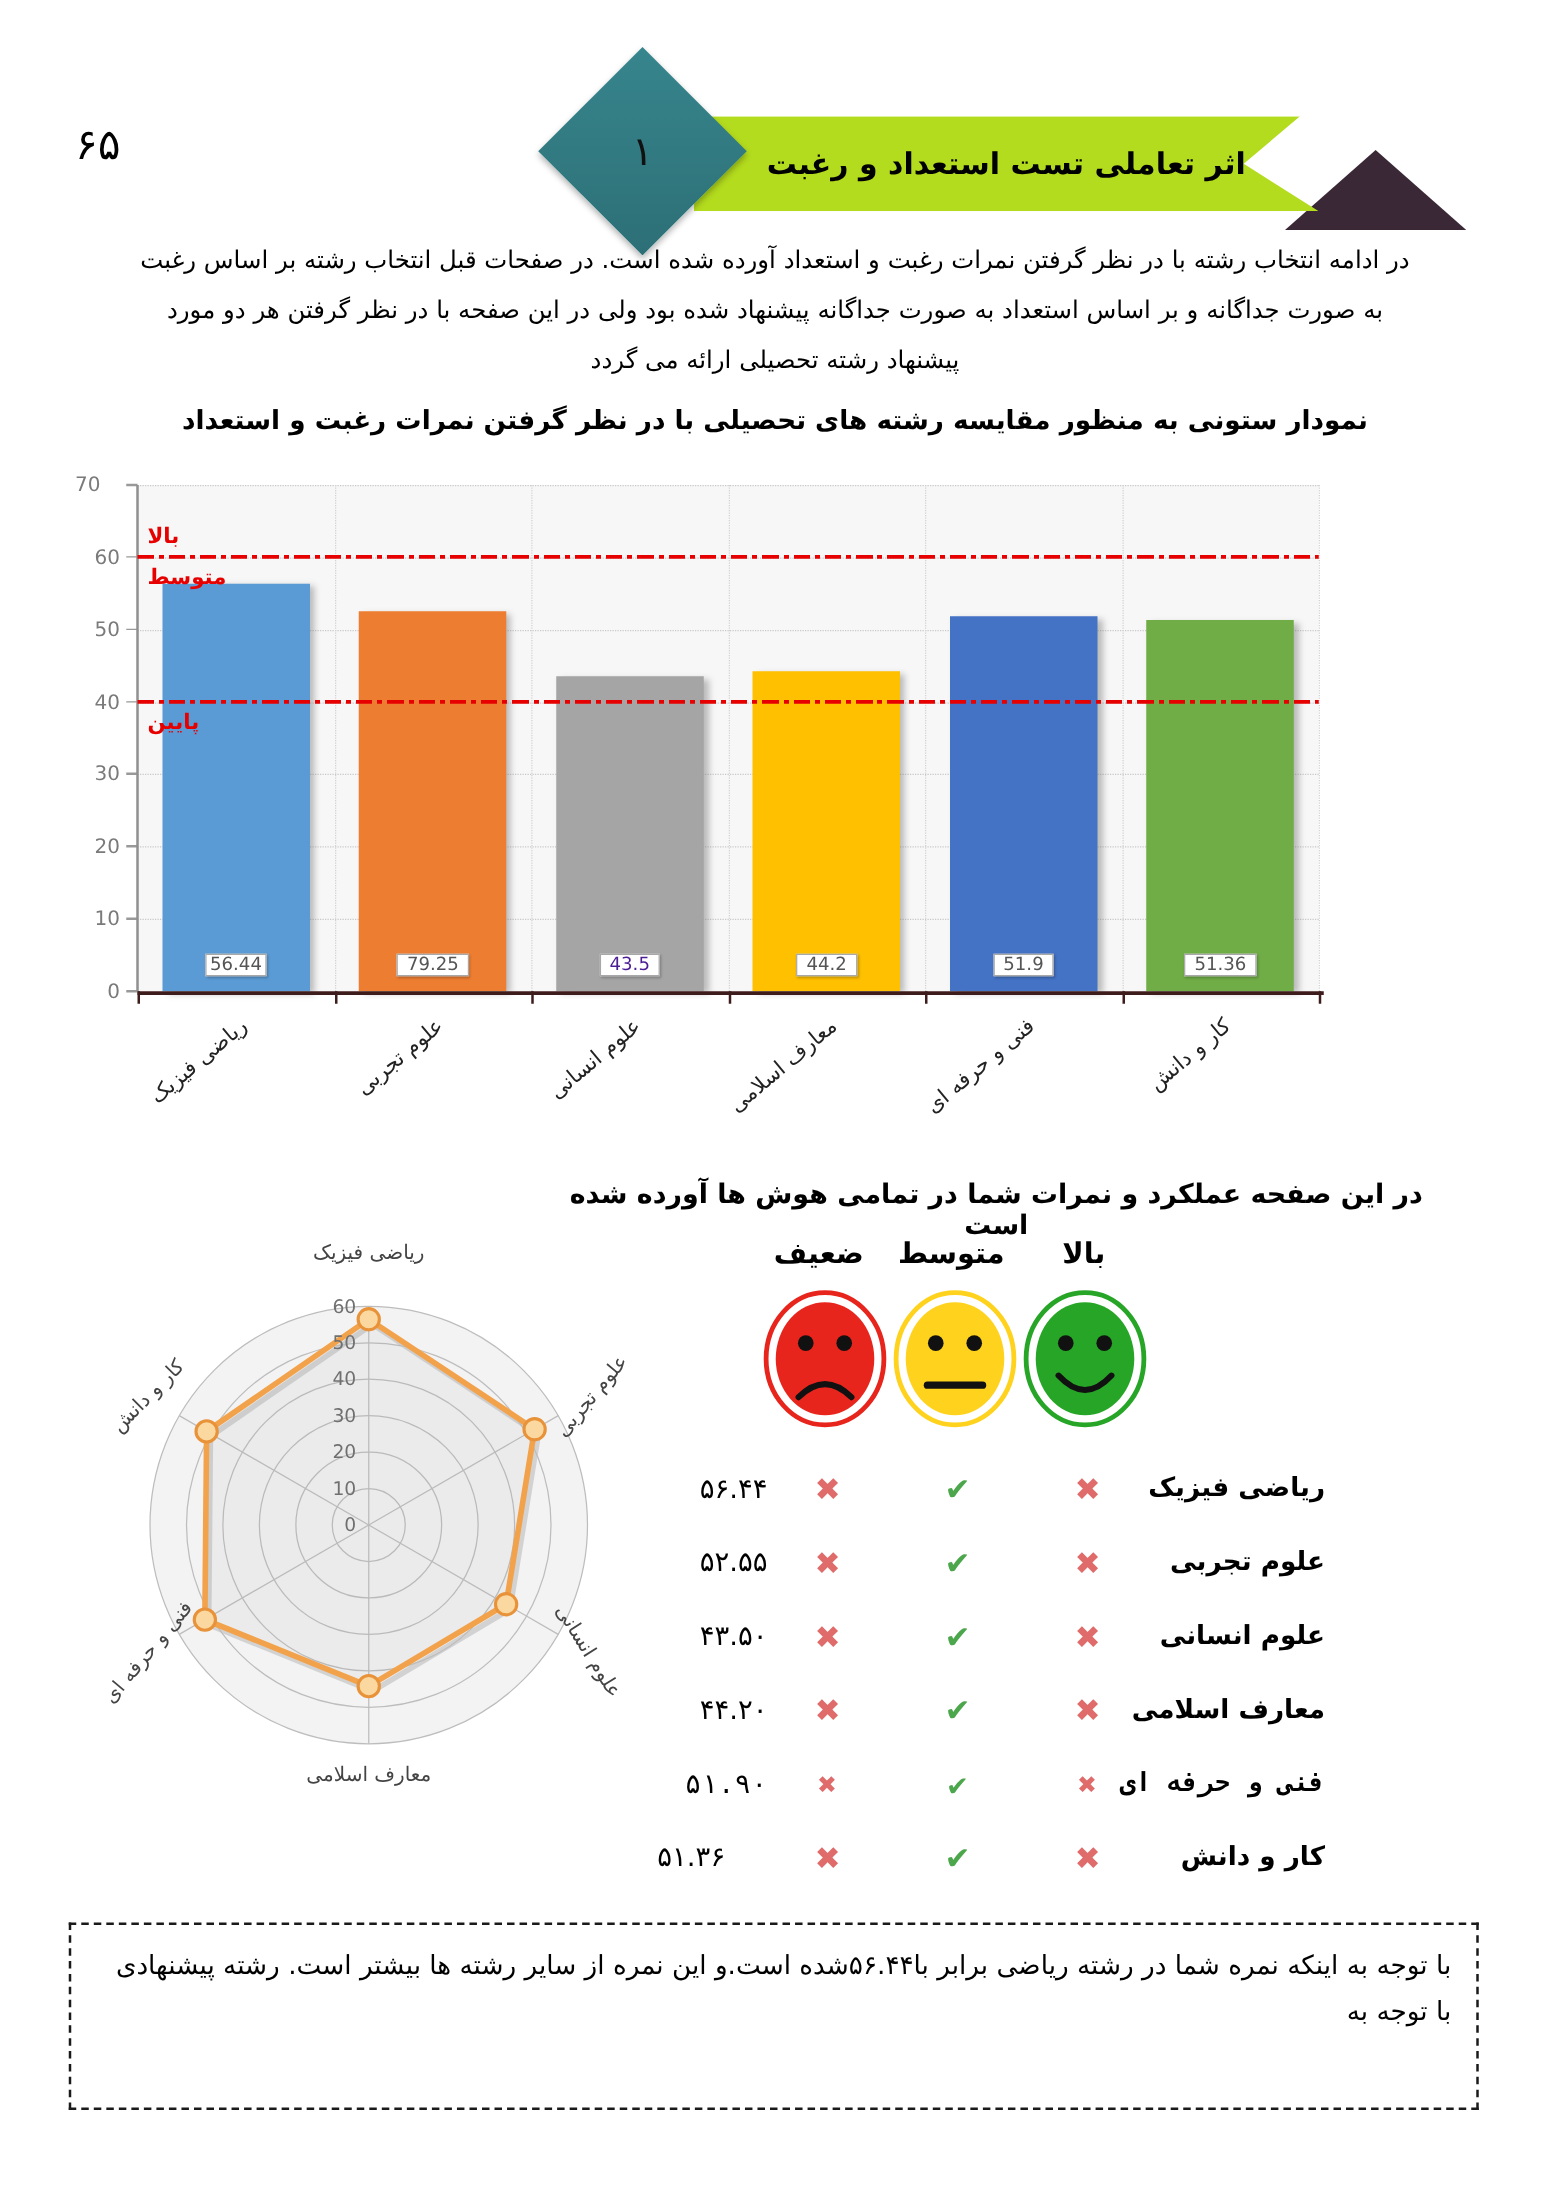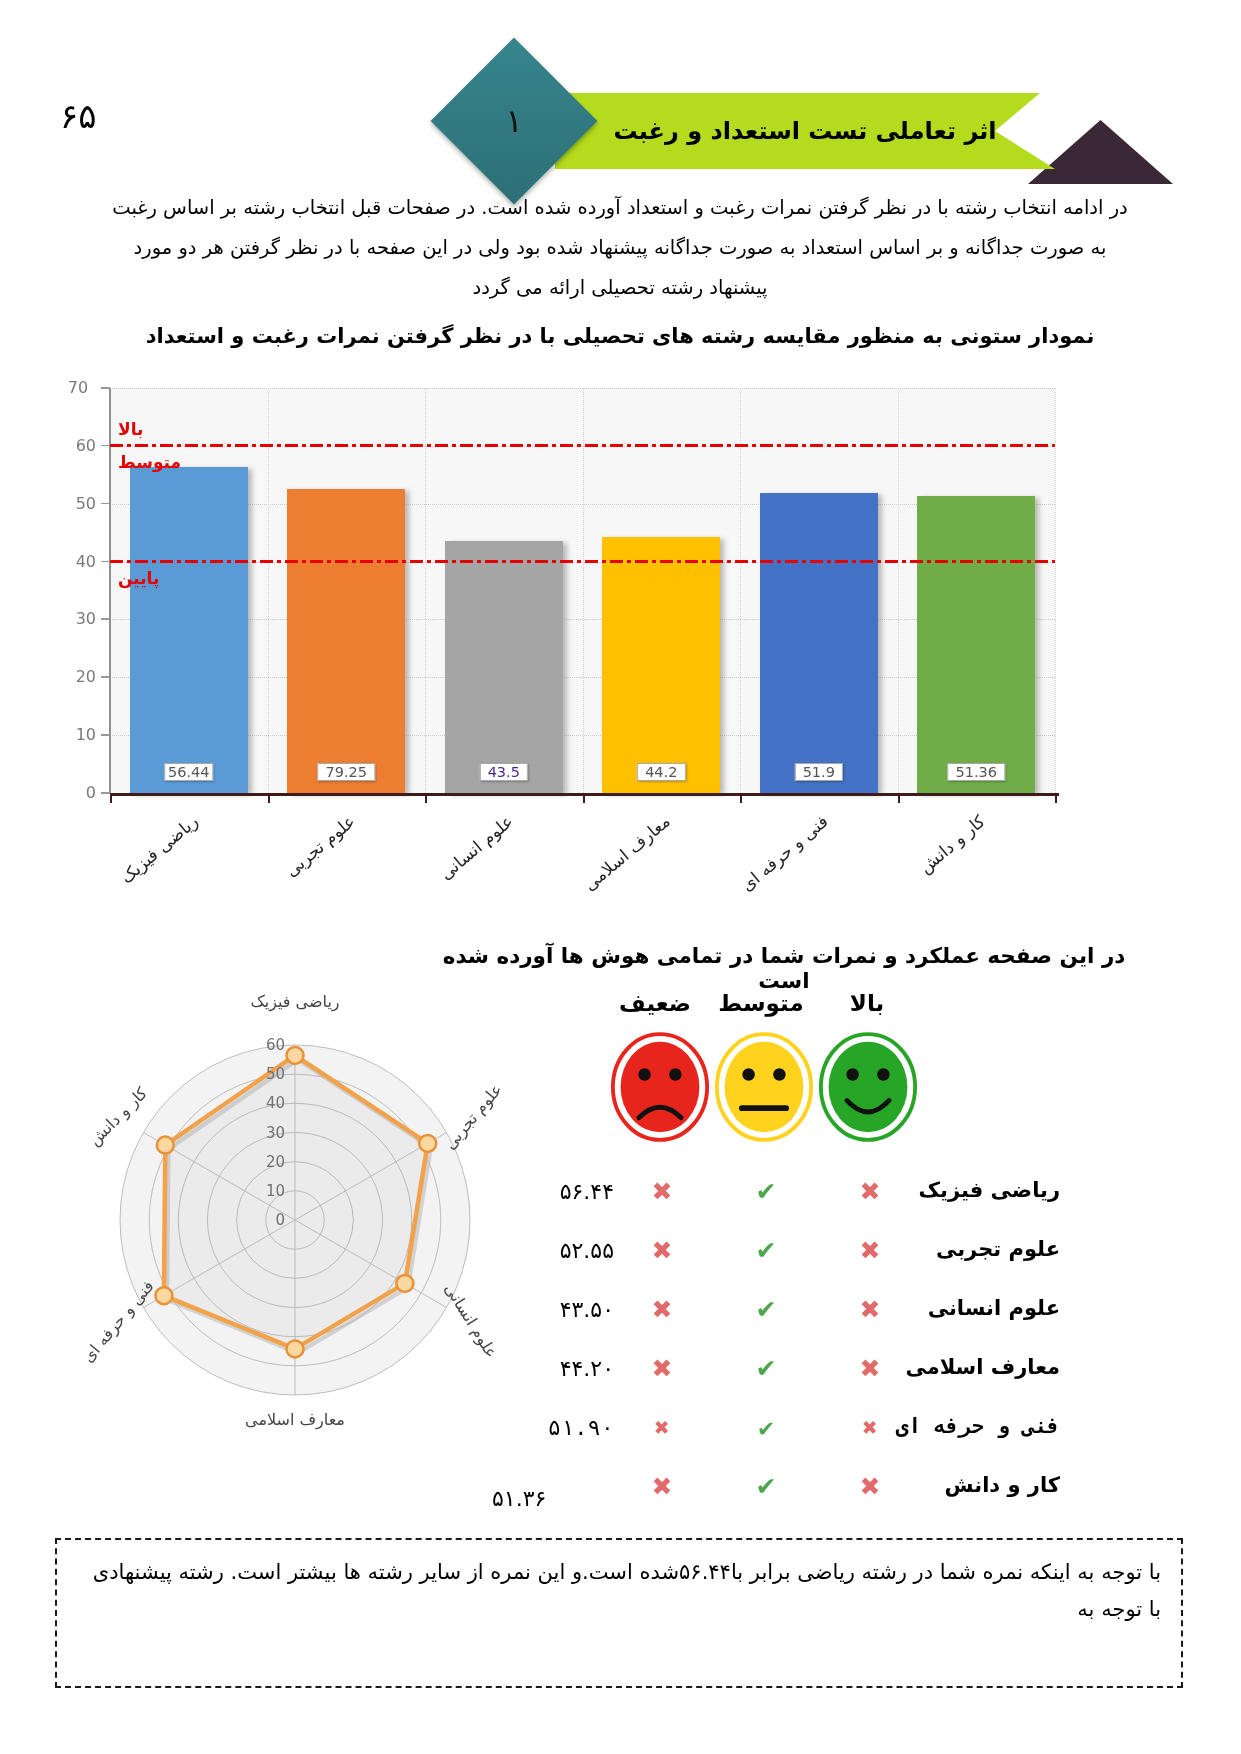--- a/index.html
+++ b/index.html
@@ -102,21 +102,21 @@
       <div style="position: absolute; left: 0px; top: 307.286px; width: 36px; text-align: right; font-size: 16px; color: rgb(122, 122, 122);">20</div>
       <div style="position: absolute; left: 41px; top: 316.286px; width: 9px; height: 1.5px; background: rgb(153, 153, 153);"></div>
       <div style="position: absolute; left: 0px; top: 249.429px; width: 36px; text-align: right; font-size: 16px; color: rgb(122, 122, 122);">30</div>
       <div style="position: absolute; left: 41px; top: 258.429px; width: 9px; height: 1.5px; background: rgb(153, 153, 153);"></div>
       <div style="position: absolute; left: 0px; top: 191.571px; width: 36px; text-align: right; font-size: 16px; color: rgb(122, 122, 122);">40</div>
       <div style="position: absolute; left: 41px; top: 200.571px; width: 9px; height: 1.5px; background: rgb(153, 153, 153);"></div>
       <div style="position: absolute; left: 0px; top: 133.714px; width: 36px; text-align: right; font-size: 16px; color: rgb(122, 122, 122);">50</div>
       <div style="position: absolute; left: 41px; top: 142.714px; width: 9px; height: 1.5px; background: rgb(153, 153, 153);"></div>
       <div style="position: absolute; left: 0px; top: 75.8571px; width: 36px; text-align: right; font-size: 16px; color: rgb(122, 122, 122);">60</div>
       <div style="position: absolute; left: 41px; top: 84.8571px; width: 9px; height: 1.5px; background: rgb(153, 153, 153);"></div>
-      <div style="position: absolute; left: 0px; top: 18px; width: 36px; text-align: center; font-size: 16px; color: rgb(122, 122, 122);">70</div>
+      <div style="position: absolute; left: 0px; top: 18px; width: 36px; text-align: left; font-size: 16px; color: rgb(122, 122, 122);">70</div>
       <div style="position: absolute; left: 41px; top: 27px; width: 9px; height: 1.5px; background: rgb(153, 153, 153);"></div>
       <div style="position: absolute; left: 49px; top: 28px; width: 1.5px; height: 405px; background: rgb(144, 144, 144);"></div>
       <div style="position: absolute; left: 69.8px; top: 106.5px; width: 118px; height: 326.5px; background: rgb(91, 155, 213); box-shadow: rgba(110, 110, 110, 0.45) 4px 2px 5px;"></div>
       <div style="position: absolute; left: 227.3px; top: 129px; width: 118px; height: 304px; background: rgb(237, 125, 49); box-shadow: rgba(110, 110, 110, 0.45) 4px 2px 5px;"></div>
       <div style="position: absolute; left: 384.8px; top: 181.3px; width: 118px; height: 251.7px; background: rgb(165, 165, 165); box-shadow: rgba(110, 110, 110, 0.45) 4px 2px 5px;"></div>
       <div style="position: absolute; left: 542.3px; top: 177.3px; width: 118px; height: 255.7px; background: rgb(255, 192, 0); box-shadow: rgba(110, 110, 110, 0.45) 4px 2px 5px;"></div>
       <div style="position: absolute; left: 699.8px; top: 132.7px; width: 118px; height: 300.3px; background: rgb(68, 114, 196); box-shadow: rgba(110, 110, 110, 0.45) 4px 2px 5px;"></div>
       <div style="position: absolute; left: 857.3px; top: 135.8px; width: 118px; height: 297.2px; background: rgb(112, 173, 71); box-shadow: rgba(110, 110, 110, 0.45) 4px 2px 5px;"></div>
       <div style="position: absolute; left: 50px; top: 83.8571px; width: 945px; height: 3.5px; background: repeating-linear-gradient(to right, rgb(230, 0, 0) 0px, rgb(230, 0, 0) 13px, transparent 13px, transparent 17px, rgb(230, 0, 0) 17px, rgb(230, 0, 0) 21px, transparent 21px, transparent 25px);"></div>
       <div style="position: absolute; left: 58px; top: 58.8571px; font-size: 17px; font-weight: bold; color: rgb(230, 0, 0); direction: rtl;">بالا</div>
@@ -138,21 +138,21 @@
       <div style="position: absolute; left: 837.5px; top: 433px; width: 2px; height: 10px; background: rgb(63, 28, 28);"></div>
       <div style="position: absolute; left: 995px; top: 433px; width: 2px; height: 10px; background: rgb(63, 28, 28);"></div>
       <div style="position: absolute; left: -41.3px; top: 451px; width: 170px; text-align: right; direction: rtl; font-size: 17px; color: rgb(34, 34, 34); transform: rotate(-40deg); transform-origin: 100% 0px;">ریاضی فیزیک</div>
       <div style="position: absolute; left: 116.3px; top: 451px; width: 170px; text-align: right; direction: rtl; font-size: 17px; color: rgb(34, 34, 34); transform: rotate(-40deg); transform-origin: 100% 0px;">علوم تجربی</div>
       <div style="position: absolute; left: 273.8px; top: 451px; width: 170px; text-align: right; direction: rtl; font-size: 17px; color: rgb(34, 34, 34); transform: rotate(-40deg); transform-origin: 100% 0px;">علوم انسانی</div>
       <div style="position: absolute; left: 431.3px; top: 451px; width: 170px; text-align: right; direction: rtl; font-size: 17px; color: rgb(34, 34, 34); transform: rotate(-40deg); transform-origin: 100% 0px;">معارف اسلامی</div>
       <div style="position: absolute; left: 588.8px; top: 451px; width: 170px; text-align: right; direction: rtl; font-size: 17px; color: rgb(34, 34, 34); transform: rotate(-40deg); transform-origin: 100% 0px;">فنی و حرفه ای</div>
       <div style="position: absolute; left: 746.3px; top: 451px; width: 170px; text-align: right; direction: rtl; font-size: 17px; color: rgb(34, 34, 34); transform: rotate(-40deg); transform-origin: 100% 0px;">کار و دانش</div>
     </div>
 
-  <div class="abs bold rtl center" style="left:434px; top:943px; width:700px; font-size:21.5px;">در این صفحه عملکرد و نمرات شما در تمامی هوش ها آورده شده است</div>
+  <div class="abs bold rtl center" style="left:447px; top:943px; width:700px; font-size:21.5px;">در این صفحه عملکرد و نمرات شما در تمامی هوش ها آورده شده است</div>
 
   <div class="abs legend-label" style="left:600px; top:990px; width:110px;">ضعیف</div>
   <div class="abs legend-label" style="left:706px; top:990px; width:110px;">متوسط</div>
   <div class="abs legend-label" style="left:812px; top:990px; width:110px;">بالا</div>
 
   <div class="face-wrap" style="left:610px; top:1030px;">
     <svg width="100" height="114" viewBox="0 0 104 116">
       <ellipse cx="52" cy="58" rx="49" ry="55" fill="none" stroke="#e8251d" stroke-width="4"></ellipse>
       <ellipse cx="52" cy="58" rx="41" ry="47" fill="#e8251d"></ellipse>
       <circle cx="36" cy="45" r="6.5" fill="#111"></circle>
@@ -247,21 +247,21 @@
         <div style="position: absolute; left: 862px; top: 11px; width: 198px; text-align: right; direction: rtl; font-size: 21px; font-weight: bold;">معارف اسلامی</div>
       </div>
       <div style="position: absolute; left: 0px; top: 236px; width: 1241px; height: 59px; font-family: Liberation Mono, monospace;">
         <div style="position: absolute; left: 492px; top: 12px; width: 122px; text-align: right; font-size: 22px; direction: rtl;">۵۱.۹۰</div>
         <div style="position: absolute; left: 642px; top: 10px; width: 40px; text-align: center; font-size: 25px; font-weight: bold; color: rgb(224, 107, 107);">✖</div>
         <div style="position: absolute; left: 746px; top: 10px; width: 40px; text-align: center; font-size: 25px; font-weight: bold; color: rgb(76, 166, 76);">✔</div>
         <div style="position: absolute; left: 850px; top: 10px; width: 40px; text-align: center; font-size: 25px; font-weight: bold; color: rgb(224, 107, 107);">✖</div>
         <div style="position: absolute; left: 862px; top: 11px; width: 198px; text-align: right; direction: rtl; font-size: 21px; font-weight: bold;">فنی و حرفه ای</div>
       </div>
       <div style="position: absolute; left: 0px; top: 295px; width: 1241px; height: 59px;">
-        <div style="position: absolute; left: 492px; top: 24px; width: 122px; text-align: left; font-size: 22px; direction: rtl;">۵۱.۳۶</div>
+        <div style="position: absolute; left: 492px; top: 12px; width: 122px; text-align: center; font-size: 22px; direction: rtl;">۵۱.۳۶</div>
         <div style="position: absolute; left: 642px; top: 10px; width: 40px; text-align: center; font-size: 25px; font-weight: bold; color: rgb(224, 107, 107);">✖</div>
         <div style="position: absolute; left: 746px; top: 10px; width: 40px; text-align: center; font-size: 25px; font-weight: bold; color: rgb(76, 166, 76);">✔</div>
         <div style="position: absolute; left: 850px; top: 10px; width: 40px; text-align: center; font-size: 25px; font-weight: bold; color: rgb(224, 107, 107);">✖</div>
         <div style="position: absolute; left: 862px; top: 11px; width: 198px; text-align: right; direction: rtl; font-size: 21px; font-weight: bold;">کار و دانش</div>
       </div>
     </div>
 
   <div class="footer-box">
     <div class="line">با توجه به اینکه نمره شما در رشته ریاضی برابر با۵۶.۴۴شده است.و این نمره از سایر رشته ها بیشتر است. رشته پیشنهادی با توجه به</div>
   </div>

